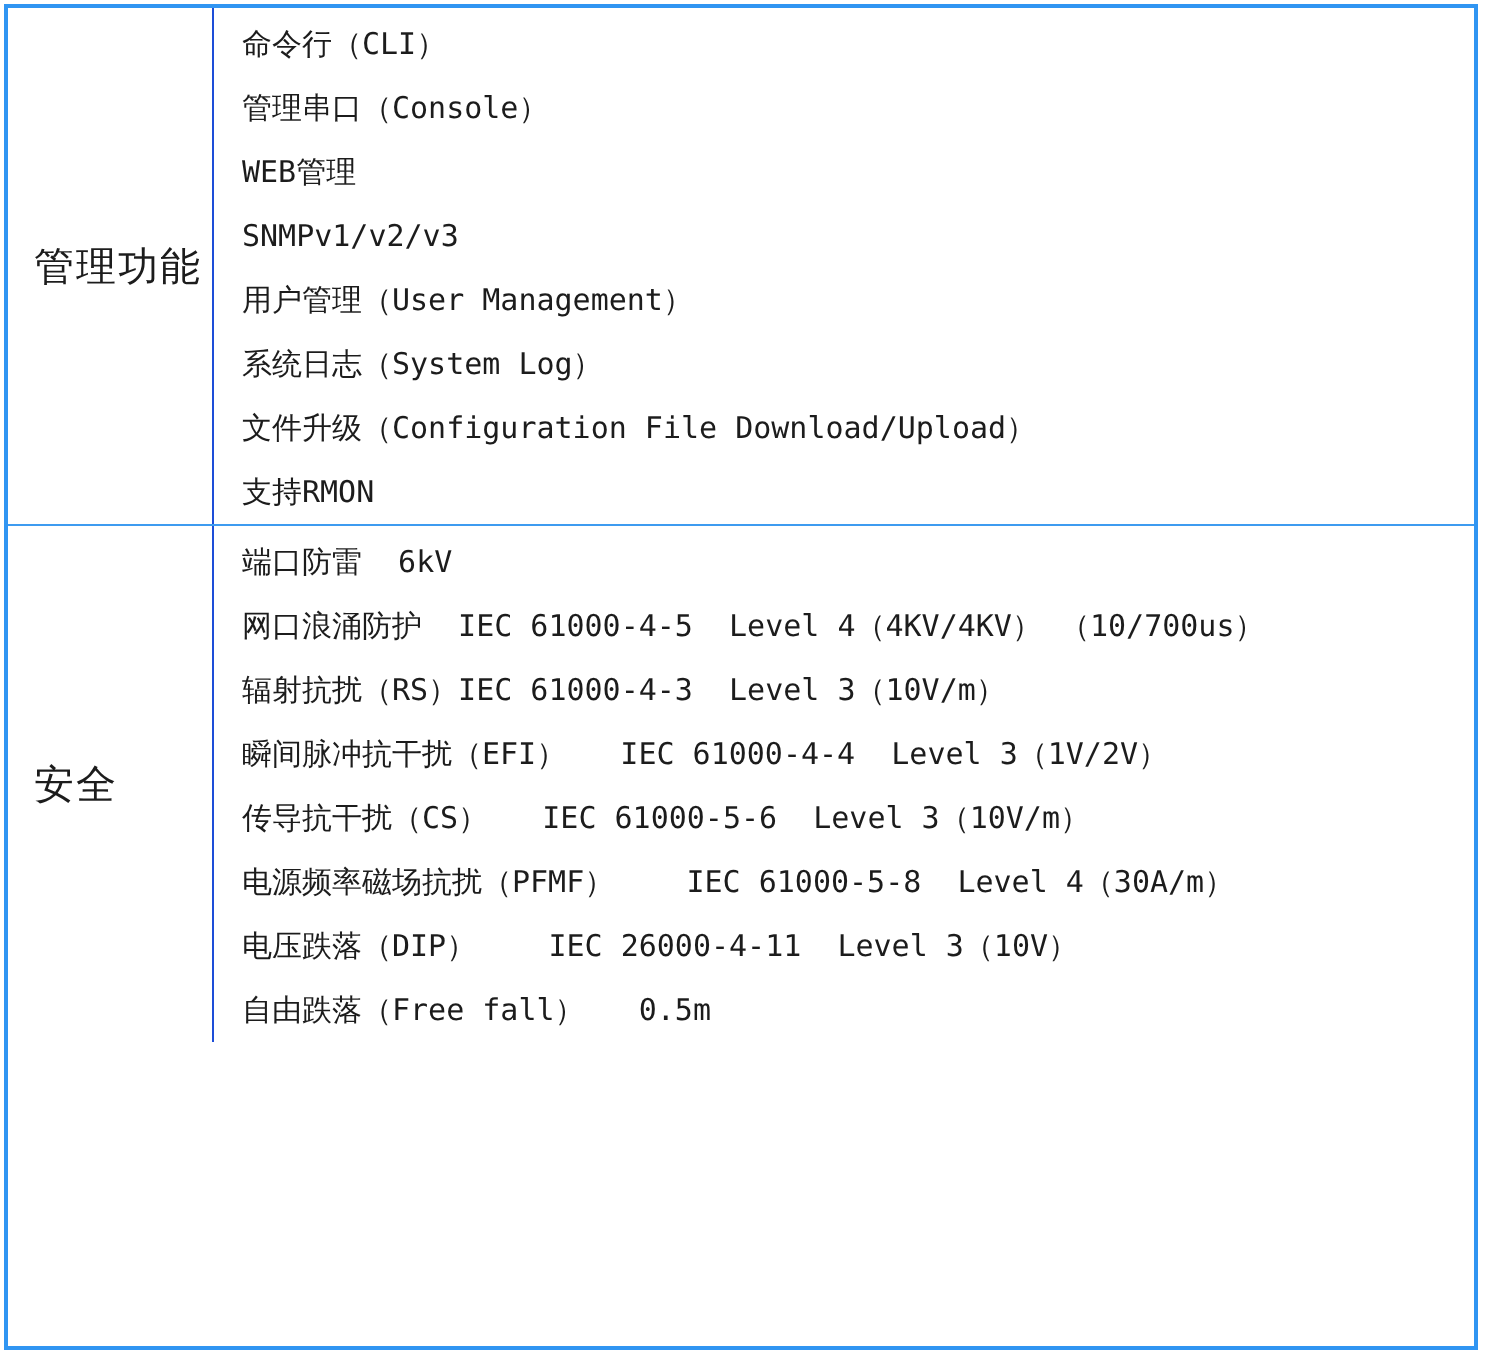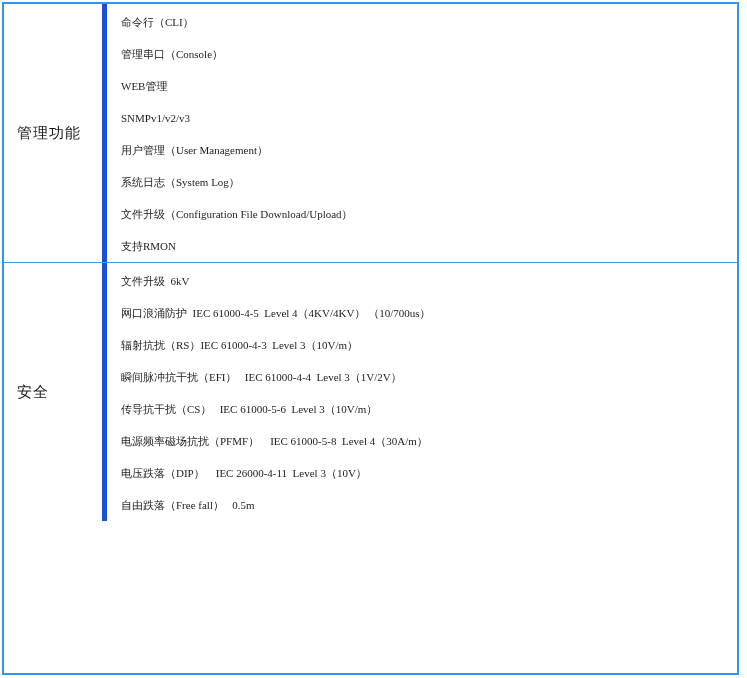--- a/index.html
+++ b/index.html
@@ -30,40 +30,39 @@
     display: flex;
     flex-direction: row;
   }
   .trow-management {
     border-bottom: 1px solid #3d9bf0;
   }
   .hcell {
     width: 103px;
     min-width: 103px;
     box-sizing: border-box;
-    border-right: 5px solid #1d4ed8;
+    border-right: 1px solid #1d4ed8;
     display: flex;
     align-items: center;
     padding-left: 13px;
-    font-size: 15px;
+    font-size: 20px;
     letter-spacing: 1px;
   }
   .icell {
     flex: 1;
     padding-top: 2px;
     overflow: hidden;
   }
   .spec-item {
     height: 32px;
     line-height: 32px;
     padding-left: 14px;
-    font-size: 11px;
+    font-size: 15px;
     white-space: pre;
     overflow: hidden;
-    font-family: Liberation Serif, serif;
   }
 </style>
 </head>
 <body>
 
 <div class="spec-table">
   <div class="trow trow-management">
     <div class="hcell">管理功能</div>
     <div class="icell">
         <div class="spec-item">命令行（CLI）</div>
@@ -72,21 +71,21 @@
         <div class="spec-item">SNMPv1/v2/v3</div>
         <div class="spec-item">用户管理（User Management）</div>
         <div class="spec-item">系统日志（System Log）</div>
         <div class="spec-item">文件升级（Configuration File Download/Upload）</div>
         <div class="spec-item">支持RMON</div>
       </div>
   </div>
   <div class="trow trow-security">
     <div class="hcell">安全</div>
     <div class="icell">
-        <div class="spec-item">文件升级  6kV</div>
+        <div class="spec-item">端口防雷  6kV</div>
         <div class="spec-item">网口浪涌防护  IEC 61000-4-5  Level 4（4KV/4KV） （10/700us）</div>
         <div class="spec-item">辐射抗扰（RS）IEC 61000-4-3  Level 3（10V/m）</div>
         <div class="spec-item">瞬间脉冲抗干扰（EFI）   IEC 61000-4-4  Level 3（1V/2V）</div>
         <div class="spec-item">传导抗干扰（CS）   IEC 61000-5-6  Level 3（10V/m）</div>
         <div class="spec-item">电源频率磁场抗扰（PFMF）    IEC 61000-5-8  Level 4（30A/m）</div>
         <div class="spec-item">电压跌落（DIP）    IEC 26000-4-11  Level 3（10V）</div>
         <div class="spec-item">自由跌落（Free fall）   0.5m</div>
       </div>
   </div>
 </div>

